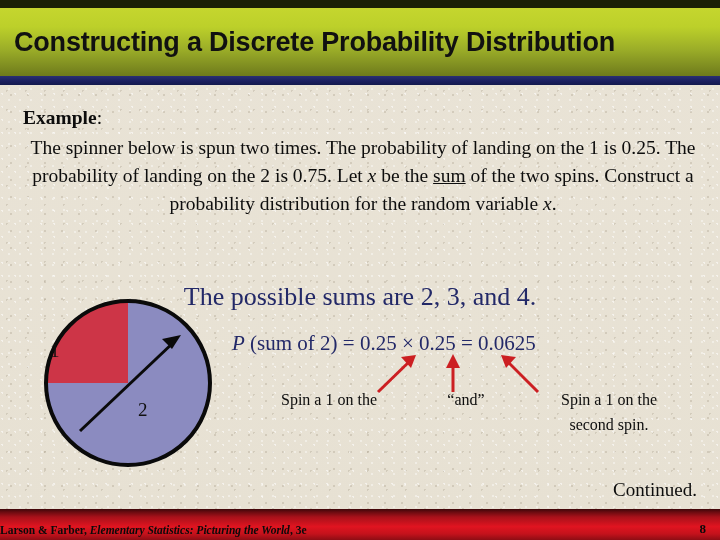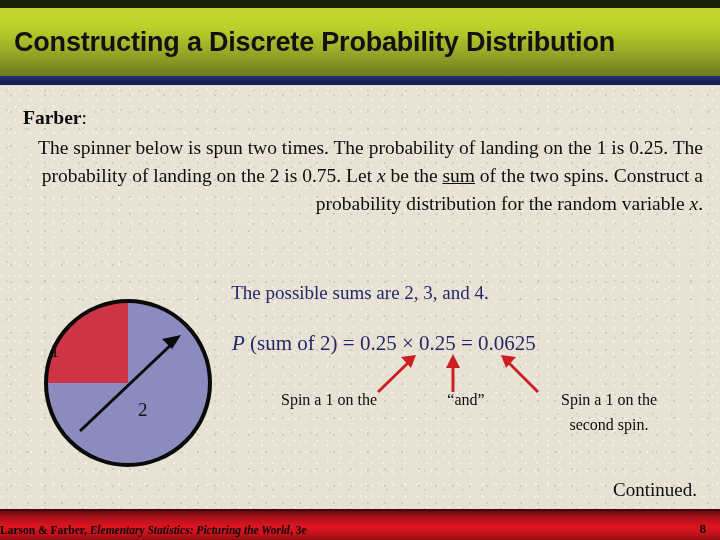--- a/index.html
+++ b/index.html
@@ -65,30 +65,30 @@
     top: 104px;
     width: 680px;
     color: #0d0d0d;
     font-size: 19.5px;
     line-height: 28px;
   }
   #example-line { margin-bottom: 2px; }
   .bold { font-weight: bold; }
   .ital { font-style: italic; }
   .under { text-decoration: underline; }
-  #paragraph { text-align: right; }
+  #paragraph { text-align: center; }
 
   
   #possible-sums {
     position: absolute;
     left: 0; top: 282px;
     width: 720px;
     text-align: center;
     color: #232968;
-    font-size: 19px;
+    font-size: 26px;
   }
 
   
   #spinner {
     position: absolute;
     left: 44px;
     top: 299px;
     width: 168px;
     height: 168px;
   }
@@ -196,21 +196,21 @@
 
   <div id="title-strip-top"></div>
 
   <div id="title-bar">
     <div id="title-text">Constructing a Discrete Probability Distribution</div>
   </div>
   <div id="title-underline"></div>
 
   <div id="body-block">
     <div id="example-line">
-      <span class="bold">Farber</span><span>:</span>
+      <span class="bold">Example</span><span>:</span>
     </div>
     <div id="paragraph">
       <span>The spinner below is spun two times.  The probability of landing on the 1 is 0.25.  The probability of landing on the 2 is 0.75.  Let </span><span class="ital">x</span><span> be the </span><span class="under">sum</span><span> of the two spins.  Construct a probability distribution for the random variable </span><span class="ital">x</span><span>.</span>
     </div>
   </div>
 
   <div id="possible-sums">The possible sums are 2, 3, and 4.</div>
 
   <div id="spinner">
     <div id="spinner-disc"></div>

